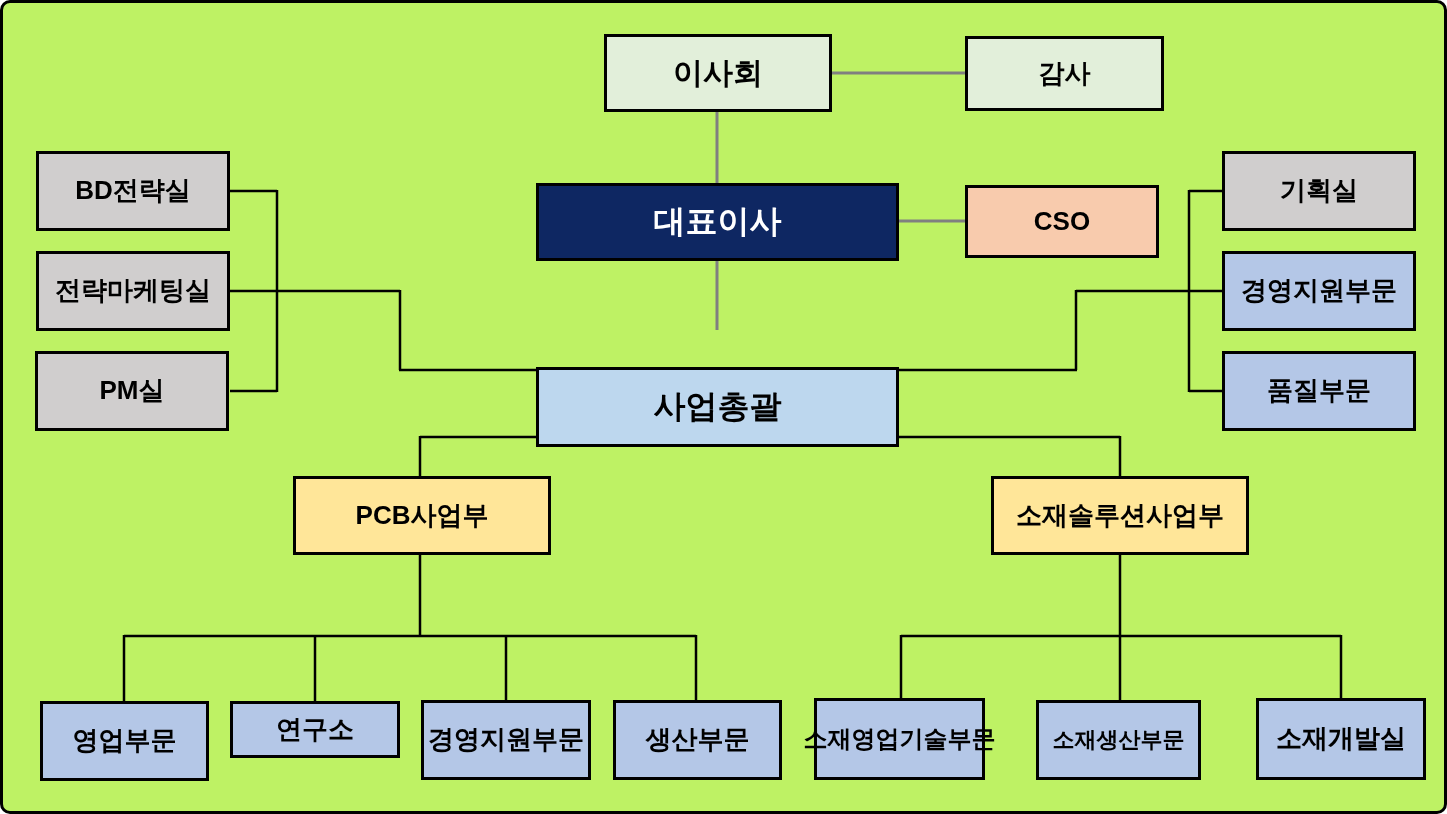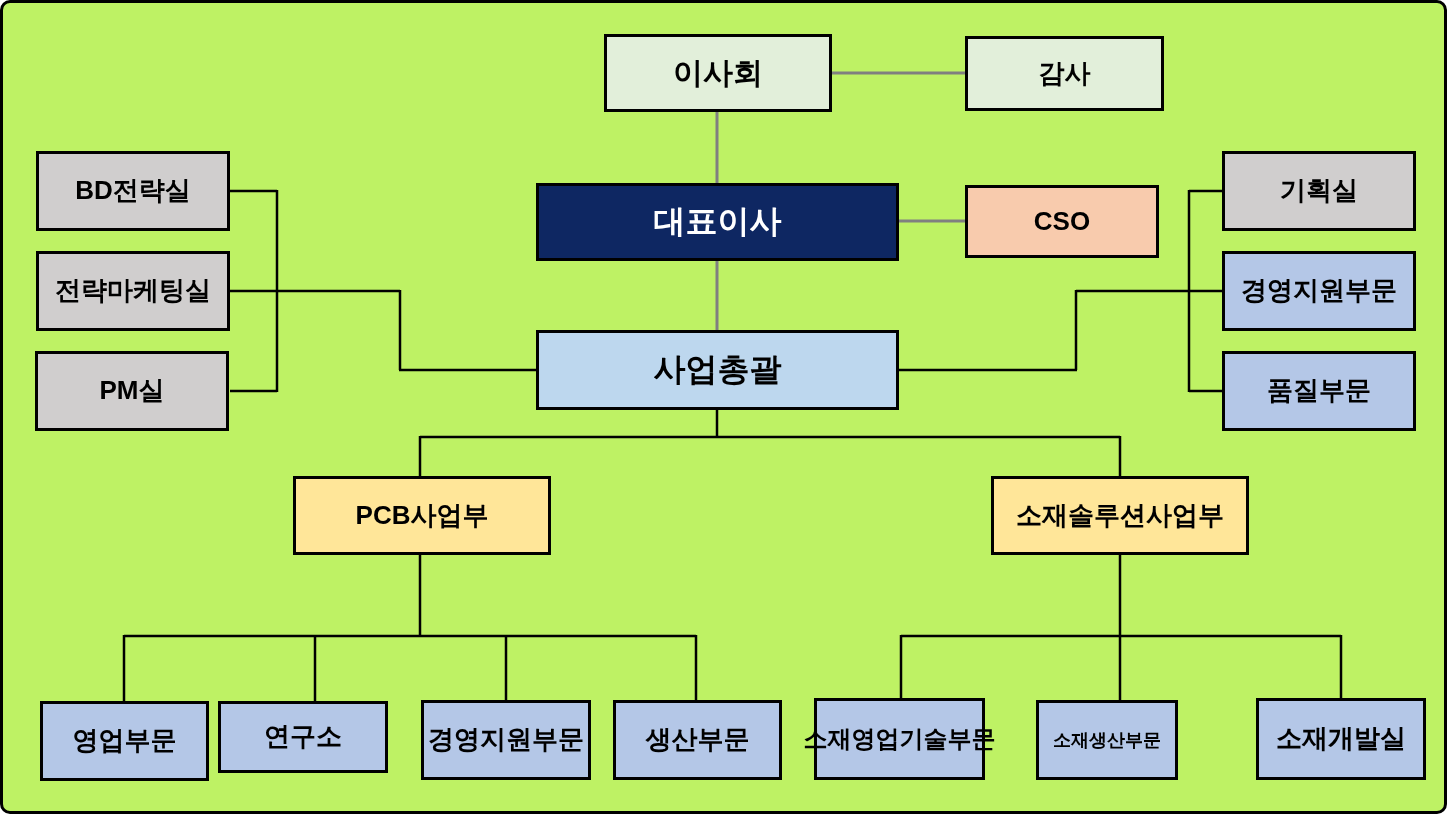--- a/index.html
+++ b/index.html
@@ -25,21 +25,21 @@
     line-height:1.12;
     padding:2px 4px;
     white-space:normal;
     word-break:keep-all;
   }
   .green    {background:#e2efda;}
   .navy     {background:#0e2762;color:#ffffff;}
   .peach    {background:#f8cbad;}
   .gray     {background:#d0cece;}
   .blue     {background:#b4c7e7;}
-  .lightblue{background:#bdd7ee;}
+  .lightblue{background:#bdd7ee;margin-top:37px;}
   .yellow   {background:#ffe699;}
 </style>
 </head>
 <body>
 
 <div id="stage">
 
   <svg id="wires" viewBox="0 0 1447 814">
     <g stroke="#808080" stroke-width="3">
       <line x1="829" y1="70" x2="962" y2="70"></line>
@@ -95,21 +95,21 @@
   <div class="node gray" style="left:1219px;top:148px;width:194px;height:80px;font-size:26px;">기획실</div>
   <div class="node blue" style="left:1219px;top:248px;width:194px;height:80px;font-size:26px;">경영지원부문</div>
   <div class="node blue" style="left:1219px;top:348px;width:194px;height:80px;font-size:26px;">품질부문</div>
 
   <div class="node lightblue" style="left:533px;top:327px;width:363px;height:80px;font-size:32px;">사업총괄</div>
 
   <div class="node yellow" style="left:290px;top:473px;width:258px;height:79px;font-size:26px;">PCB사업부</div>
   <div class="node yellow" style="left:988px;top:473px;width:258px;height:79px;font-size:26px;">소재솔루션사업부</div>
 
   <div class="node blue" style="left:37px;top:698px;width:169px;height:80px;font-size:26px;">영업부문</div>
-  <div class="node blue" style="left:215px;top:698px;width:170px;height:72px;font-size:26px;">연구소</div>
+  <div class="node blue" style="left:227px;top:698px;width:170px;height:57px;font-size:26px;">연구소</div>
   <div class="node blue" style="left:418px;top:697px;width:170px;height:80px;font-size:26px;">경영지원부문</div>
   <div class="node blue" style="left:610px;top:697px;width:169px;height:80px;font-size:26px;">생산부문</div>
 
   <div class="node blue" style="left:811px;top:695px;width:171px;height:82px;font-size:24px;">소재영업기술부문</div>
-  <div class="node blue" style="left:1033px;top:697px;width:142px;height:80px;font-size:18px;">소재생산부문</div>
+  <div class="node blue" style="left:1033px;top:697px;width:165px;height:80px;font-size:22px;">소재생산부문</div>
   <div class="node blue" style="left:1253px;top:695px;width:170px;height:82px;font-size:26px;">소재개발실</div>
 
 </div>
 
 </body></html>

